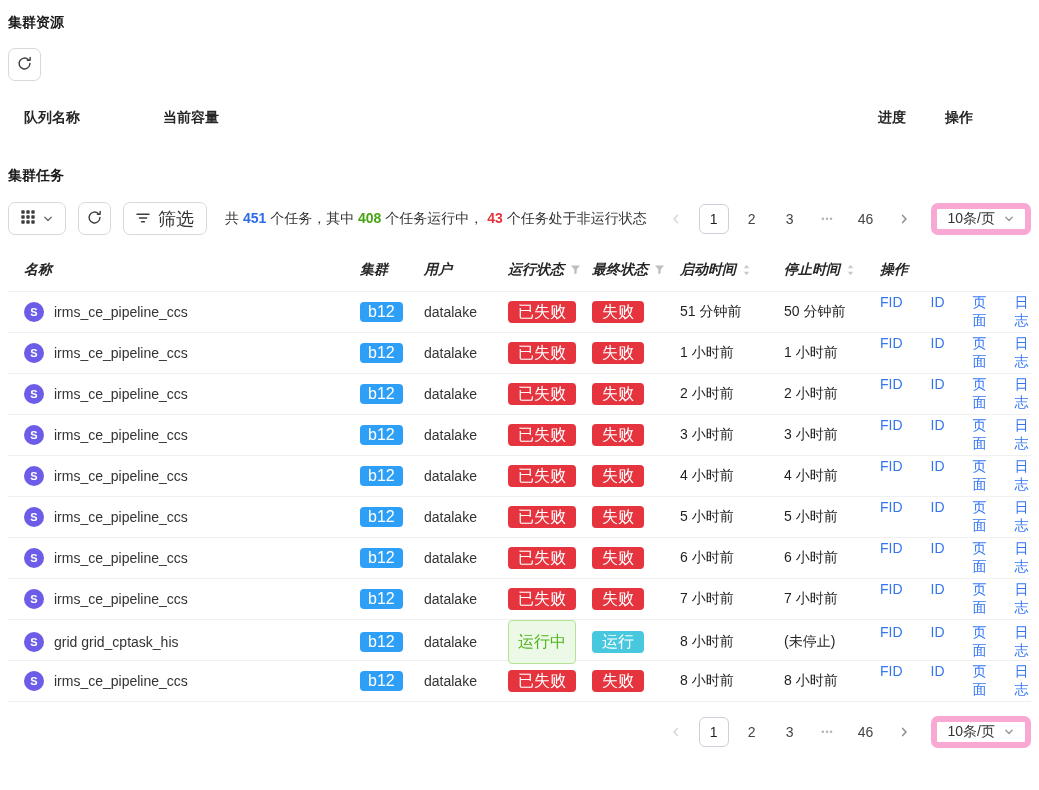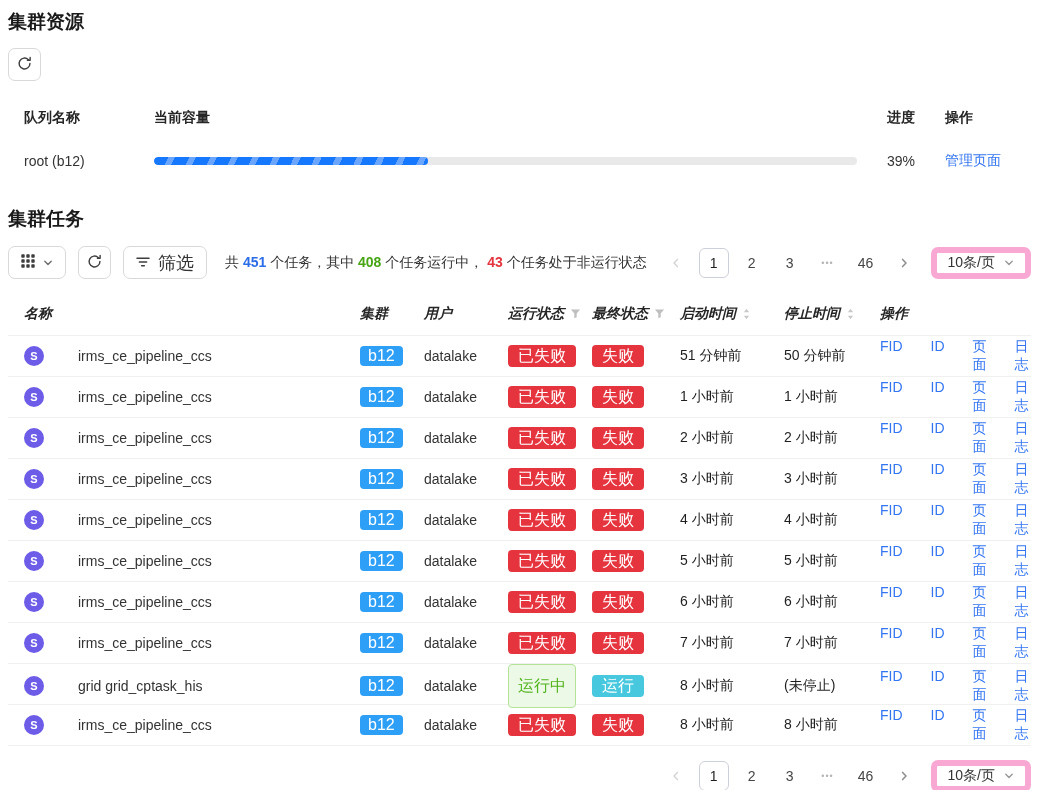--- a/index.html
+++ b/index.html
@@ -3,38 +3,38 @@
 <meta charset="utf-8">
 <style>
   * { box-sizing: border-box; }
   html,body { margin:0; padding:0; }
   body {
     width:1039px; height:790px; overflow:hidden; background:#fff;
     font-family:"Liberation Sans","DejaVu Sans",sans-serif;
     font-size:14px; color:#333;
   }
   .page { padding:10px 8px 0 8px; }
-  .section-title { font-size:19px; font-weight:700; color:#1a1a1a; margin:0; line-height:24px; }
+  .section-title { font-size:14px; font-weight:700; color:#1a1a1a; margin:0; line-height:24px; }
 
   .icon-btn {
     width:33px; height:33px; border:1px solid #d9d9d9; border-radius:7px; background:#fff;
     display:inline-flex; align-items:center; justify-content:center; cursor:pointer; padding:0;
   }
   .toolbar-btn {
     height:33px; border:1px solid #d9d9d9; border-radius:7px; background:#fff;
     display:inline-flex; align-items:center; gap:8px; padding:0 12px; cursor:pointer;
     font-size:18px; color:#333; font-family:inherit;
   }
   .mt14 { margin-top:14px; }
 
   
   .res-table { margin-top:16px; }
   .res-row {
     display:grid; grid-template-columns:124px 1fr 52px 70px;
-    align-items:center; padding:0 16px; column-gap:6px;
+    align-items:center; padding:0 16px; column-gap:15px;
   }
   .res-head { height:42px; font-weight:600; color:#262626; }
   .res-body { height:44px; }
   .bar { height:8px; width:100%; background:var(--progress-track,#e9e9e9); border-radius:4px; position:relative; overflow:hidden; margin-right:18px; }
   .bar-wrap { padding-right:24px; }
   .fill {
     position:absolute; left:0; top:0; height:100%; border-radius:4px;
     background:repeating-linear-gradient(115deg, var(--progress-fill,#1677ff) 0px, var(--progress-fill,#1677ff) 13px, #6aa6ff 13px, #6aa6ff 19px);
   }
   a.link { color:var(--link,#3476f2); text-decoration:none; cursor:pointer; }
@@ -72,21 +72,21 @@
     grid-template-columns:336px 64px 84px 84px 88px 104px 96px 1fr;
     align-items:center; padding:0 16px; height:41px; border-bottom:1px solid #f0f0f0;
   }
   .task-head { height:44px; font-weight:600; color:#262626;font-style:italic; }
   .hcell { display:flex; align-items:center; gap:6px; }
   .name-cell { display:flex; align-items:center; gap:10px; min-width:0; }
   .avatar {
     width:20px; height:20px; border-radius:50%; background:var(--avatar-bg,#6c5ce7);
     color:#fff; font-size:11px; font-weight:700; display:inline-flex; align-items:center; justify-content:center; flex:none;
   }
-  .task-name { color:#333; white-space:nowrap; overflow:hidden; text-overflow:ellipsis;margin-left:24px; }
+  .task-name { color:#333; white-space:nowrap; overflow:hidden; text-overflow:ellipsis; }
   .badge {
     display:inline-block; font-size:16px; line-height:18px; border-radius:4px; padding:1px 8px; white-space:nowrap;
   }
   .badge-cluster { background:var(--cluster-blue,#2e9ff7); color:#fff; }
   .badge-failed { background:var(--red,#e5343e); color:#fff; padding:2px 10px; }
   .badge-running { background:var(--running-bg,#edf9e7); color:var(--running-text,#51b41f); border:1px solid var(--running-border,#b4e397); padding:12px 9px; }
   .badge-run { background:var(--cyan,#47c8de); color:#fff; padding:2px 10px; }
   .time-cell { font-weight:400; color:#1f1f1f; }
   .actions-cell { display:flex; gap:28px; }
   .funnel-icon, .sorter-icon { display:inline-flex; }
@@ -107,30 +107,20 @@
       </svg>
     </span>
   </button>
 
   <div class="res-table">
     <div class="res-row res-head">
       <div>队列名称</div>
       <div>当前容量</div>
       <div>进度</div>
       <div>操作</div>
-    </div>
-    <div class="res-row res-body">
-      <div>root (b12)</div>
-      <div class="bar-wrap">
-        <div class="bar">
-          <div class="fill" style="width: 39%;"></div>
-        </div>
-      </div>
-      <div>39%</div>
-      <a class="link">管理页面</a>
     </div>
   </div>
 
   
   <h2 class="section-title tasks-title">集群任务</h2>
 
   <div class="toolbar">
     <button class="toolbar-btn">
       <span>
         <svg width="14" height="14" viewBox="0 0 14 14" fill="#3d3d3d">

